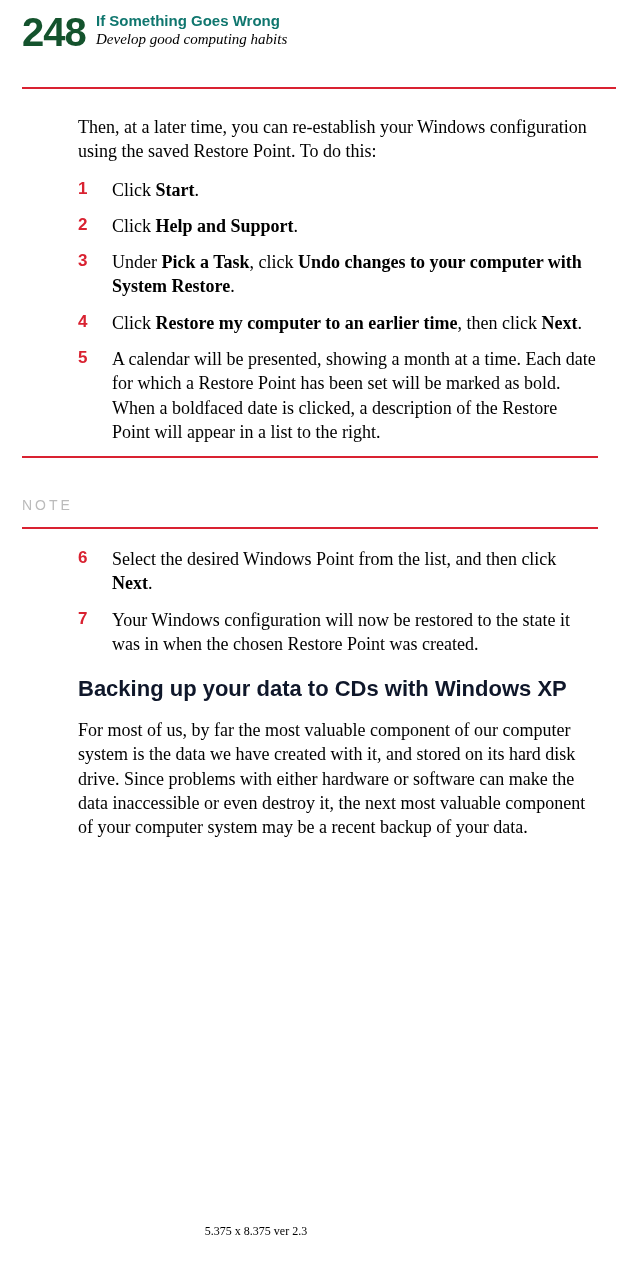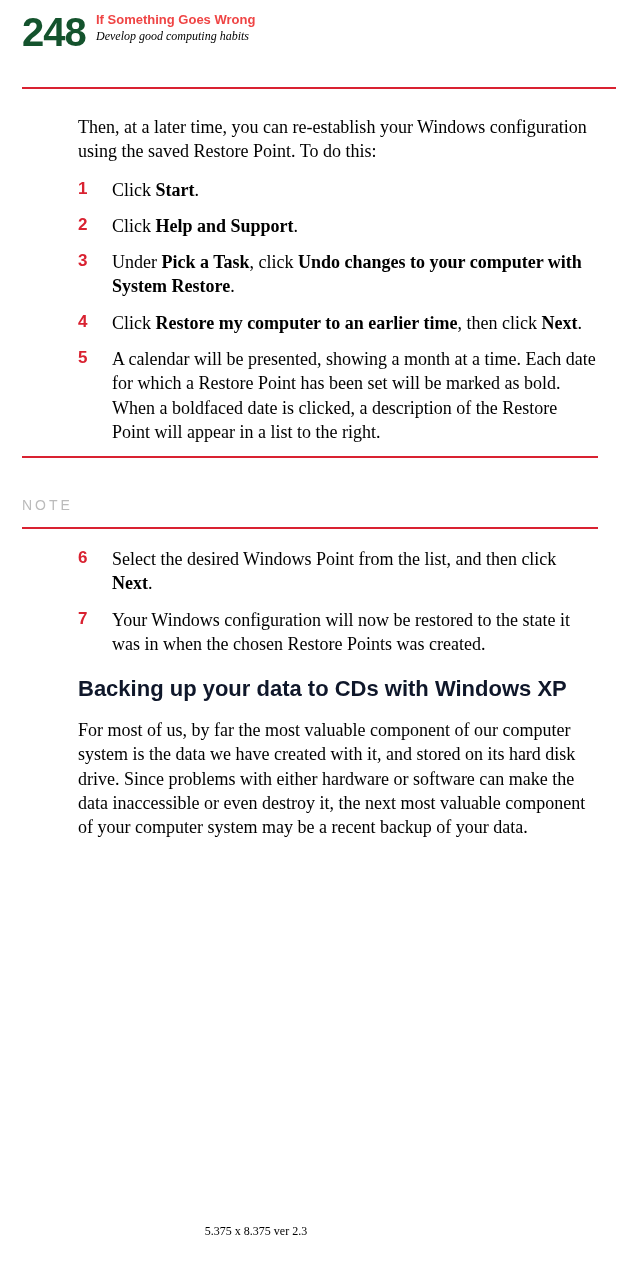--- a/index.html
+++ b/index.html
@@ -20,28 +20,28 @@
     color: #14532d;
     letter-spacing: -1px;
   }
   .header-block {
     position: absolute;
     top: 12px;
     left: 96px;
   }
   .chapter-title {
     font-family: Arial, Helvetica, sans-serif;
-    font-size: 13px;
+    font-size: 15px;
     font-weight: bold;
-    color: #ef4444;
+    color: #0f766e;
   }
   .section-title {
     font-family: Georgia, 'Times New Roman', serif;
     font-style: italic;
-    font-size: 12px;
+    font-size: 15px;
     color: #000;
     margin-top: 2px;
   }
   .top-rule {
     position: absolute;
     top: 87px;
     left: 22px;
     width: 594px;
     height: 2px;
     background: #d92231;
@@ -166,21 +166,21 @@
     <div class="note-rule"></div>
   </div>
 
   <ol class="step-list" style="margin-top:18px;">
     <li class="step-item">
       <span class="step-num">6</span>
       <span class="step-text"><span>Select the desired Windows Point from the list, and then click </span><span class="bold">Next</span><span>.</span></span>
     </li>
     <li class="step-item">
       <span class="step-num">7</span>
-      <span class="step-text">Your Windows configuration will now be restored to the state it was in when the chosen Restore Points was created.</span>
+      <span class="step-text">Your Windows configuration will now be restored to the state it was in when the chosen Restore Point was created.</span>
     </li>
   </ol>
 
   <h2 class="subheading">Backing up your data to CDs with Windows XP</h2>
 
   <p class="para">For most of us, by far the most valuable component of our computer system is the data we have created with it, and stored on its hard disk drive. Since problems with either hardware or software can make the data inaccessible or even destroy it, the next most valuable component of your computer system may be a recent backup of your data.</p>
 
 </div>
 
 <div class="footer">5.375 x 8.375 ver 2.3</div>

